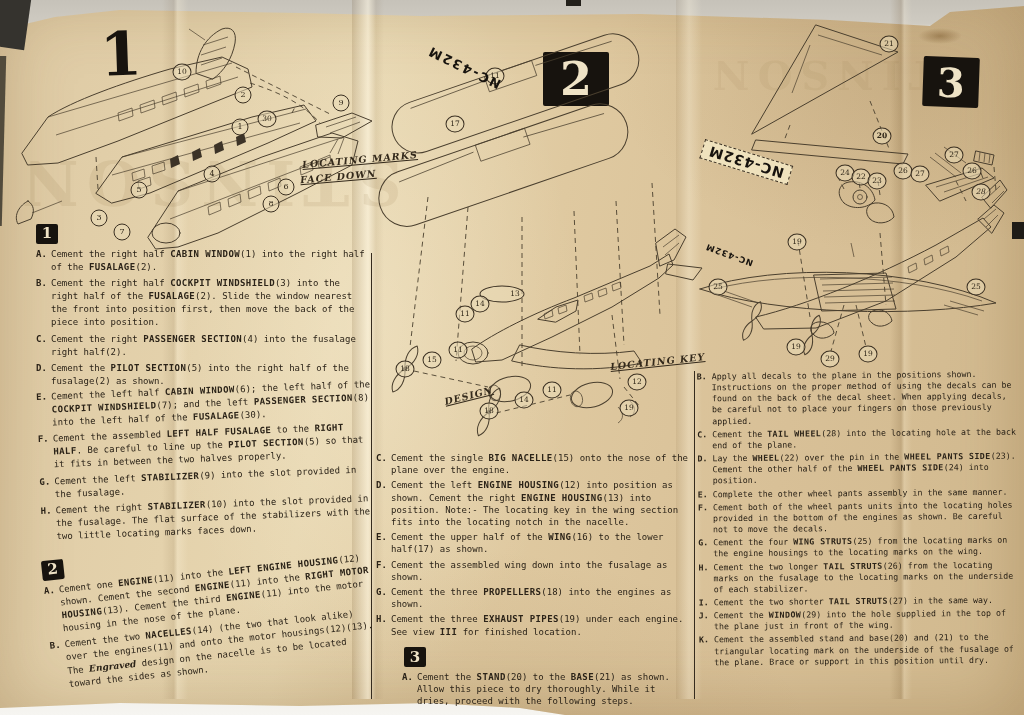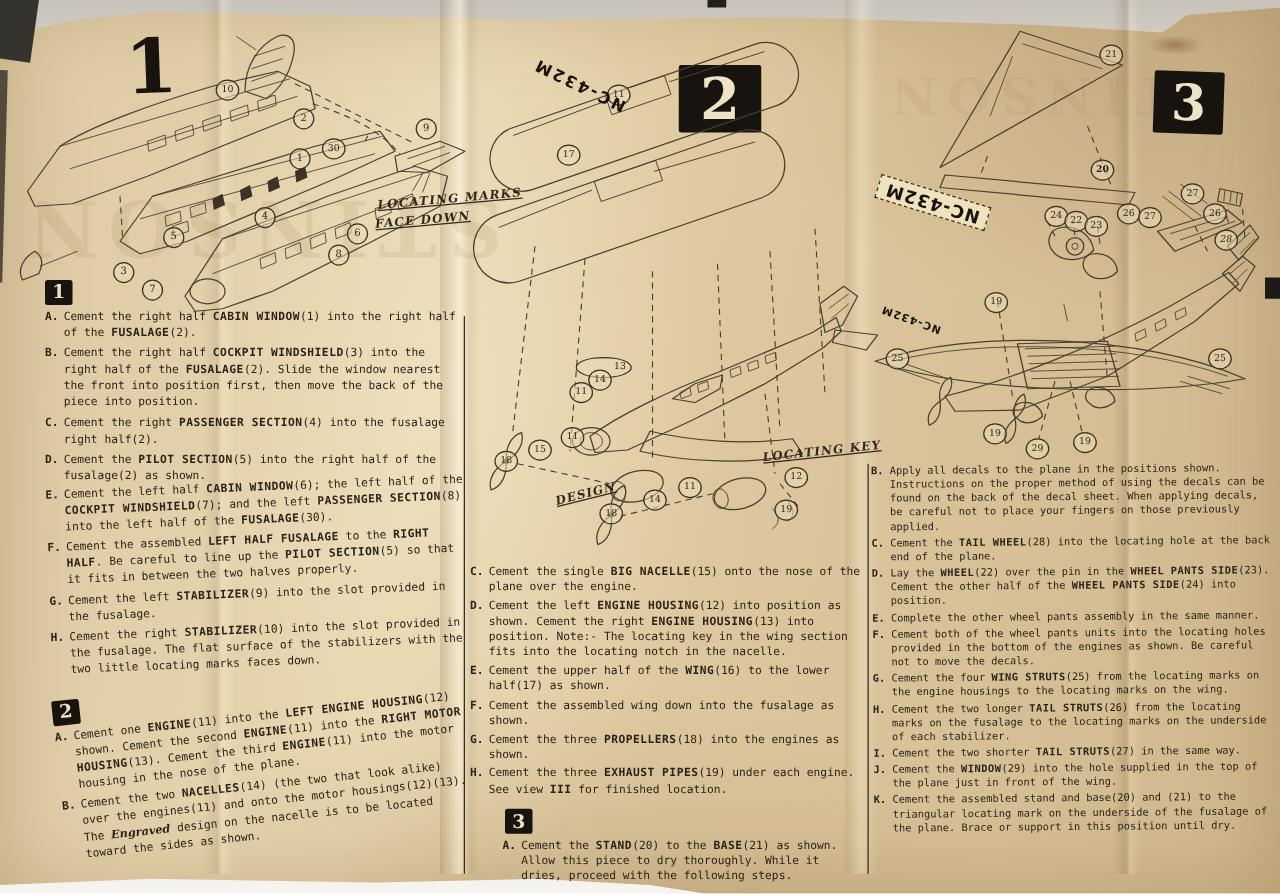--- a/index.html
+++ b/index.html
@@ -238,21 +238,21 @@
       <div class="co co2" style="left: 267px; top: 119px;">30</div>
       <div class="co" style="left: 240px; top: 127px;">1</div>
       <div class="co" style="left: 212px; top: 174px;">4</div>
       <div class="co" style="left: 139px; top: 190px;">5</div>
       <div class="co" style="left: 286px; top: 187px;">6</div>
       <div class="co" style="left: 271px; top: 204px;">8</div>
       <div class="co" style="left: 99px; top: 218px;">3</div>
       <div class="co" style="left: 122px; top: 232px;">7</div>
       <div class="co co2" style="left: 495px; top: 76px;">11</div>
       <div class="co co2" style="left: 455px; top: 124px;">17</div>
-      <div class="co co2" style="left: 483px; top: 294px; padding-left: 26px;">13</div>
+      <div class="co co2" style="left: 502px; top: 294px; padding-left: 26px;">13</div>
       <div class="co co2" style="left: 480px; top: 304px;">14</div>
       <div class="co co2" style="left: 465px; top: 314px;">11</div>
       <div class="co co2" style="left: 458px; top: 350px;">11</div>
       <div class="co co2" style="left: 432px; top: 360px;">15</div>
       <div class="co co2" style="left: 405px; top: 369px;">18</div>
       <div class="co co2" style="left: 552px; top: 390px;">11</div>
       <div class="co co2" style="left: 524px; top: 400px;">14</div>
       <div class="co co2" style="left: 489px; top: 411px;">18</div>
       <div class="co co2" style="left: 637px; top: 382px;">12</div>
       <div class="co co2" style="left: 629px; top: 408px;">19</div>

